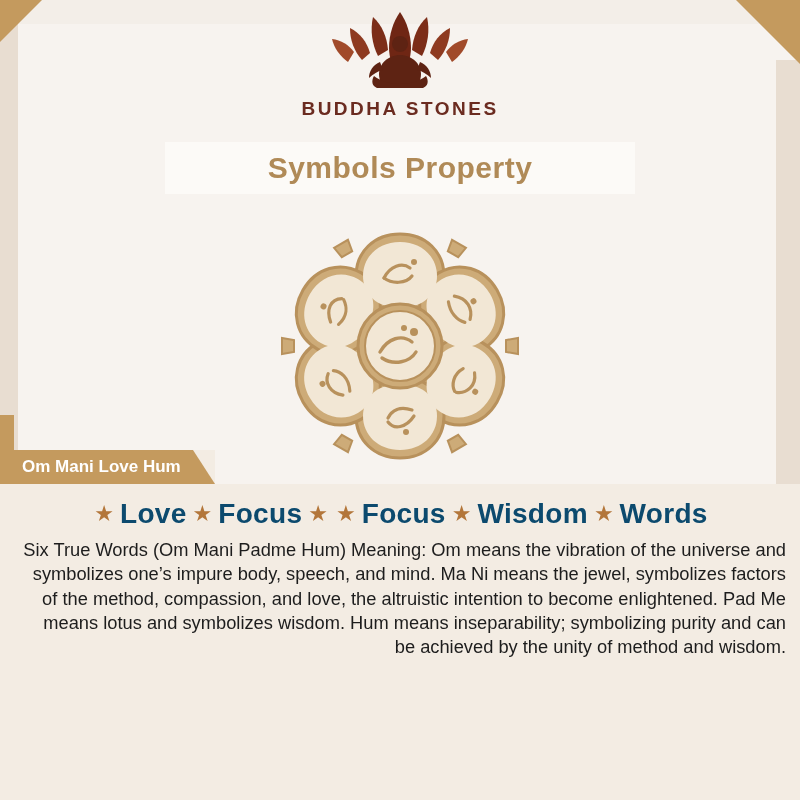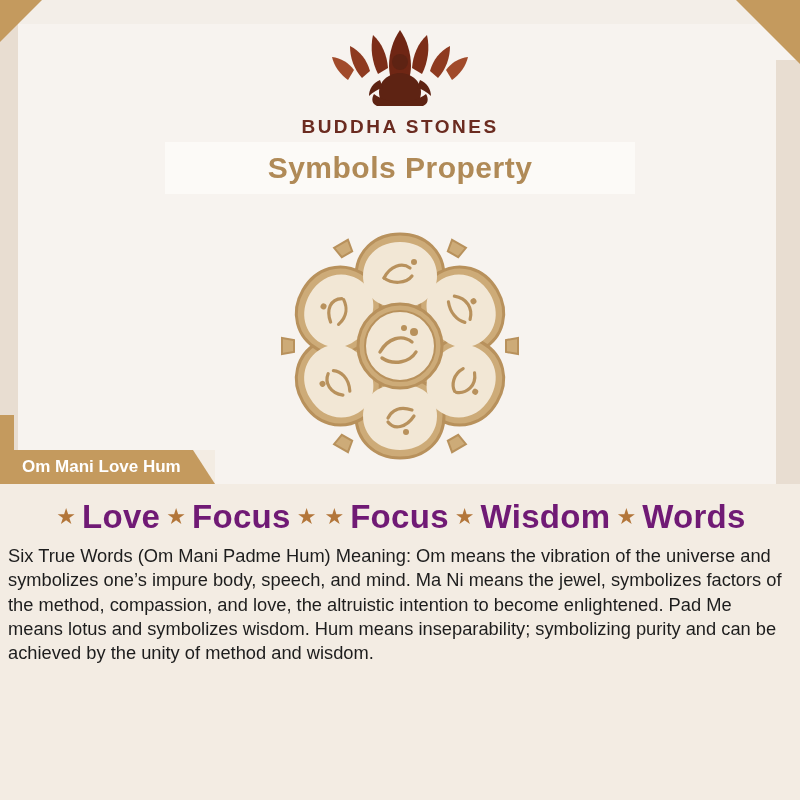--- a/index.html
+++ b/index.html
@@ -65,21 +65,21 @@
     width: 800px; height: 24px;
     background: #f3eee8;
     z-index: 1;
   }
 
   
   .header {
     position: absolute;
     top: 0; left: 0;
     width: 800px;
-    padding-top: 18px;
+    padding-top: 0;
     text-align: center;
     z-index: 6;
   }
   .logo-mark {
     width: 180px;
     height: 96px;
     margin: 0 auto;
     display: block;
   }
   .brand-name {
@@ -164,37 +164,38 @@
     z-index: 7;
   }
   .keywords {
     display: flex;
     align-items: center;
     justify-content: center;
     gap: 4px;
     padding: 14px 0 6px 0;
   }
   .kw {
-    font-size: 33px;
+    font-size: 28px;
     font-weight: bold;
-    color: #701a75;
+    color: #0c4a6e;
     letter-spacing: 0.3px;
   }
   .star {
     color: #b3763a;
     font-size: 22px;
     line-height: 1;
     padding: 0 2px;
   }
   .body-text {
-    padding: 2px 14px 0 8px;
+    padding: 2px 14px 0 20px;
     font-size: 18.3px;
     line-height: 1.33;
     color: #1d1d1d;
     font-family: "Liberation Sans", sans-serif;
+    text-align: right;
   }
   .body-text p {
     margin: 0;
   }
 </style>
 </head>
 <body>
 
 <div class="page">
 

